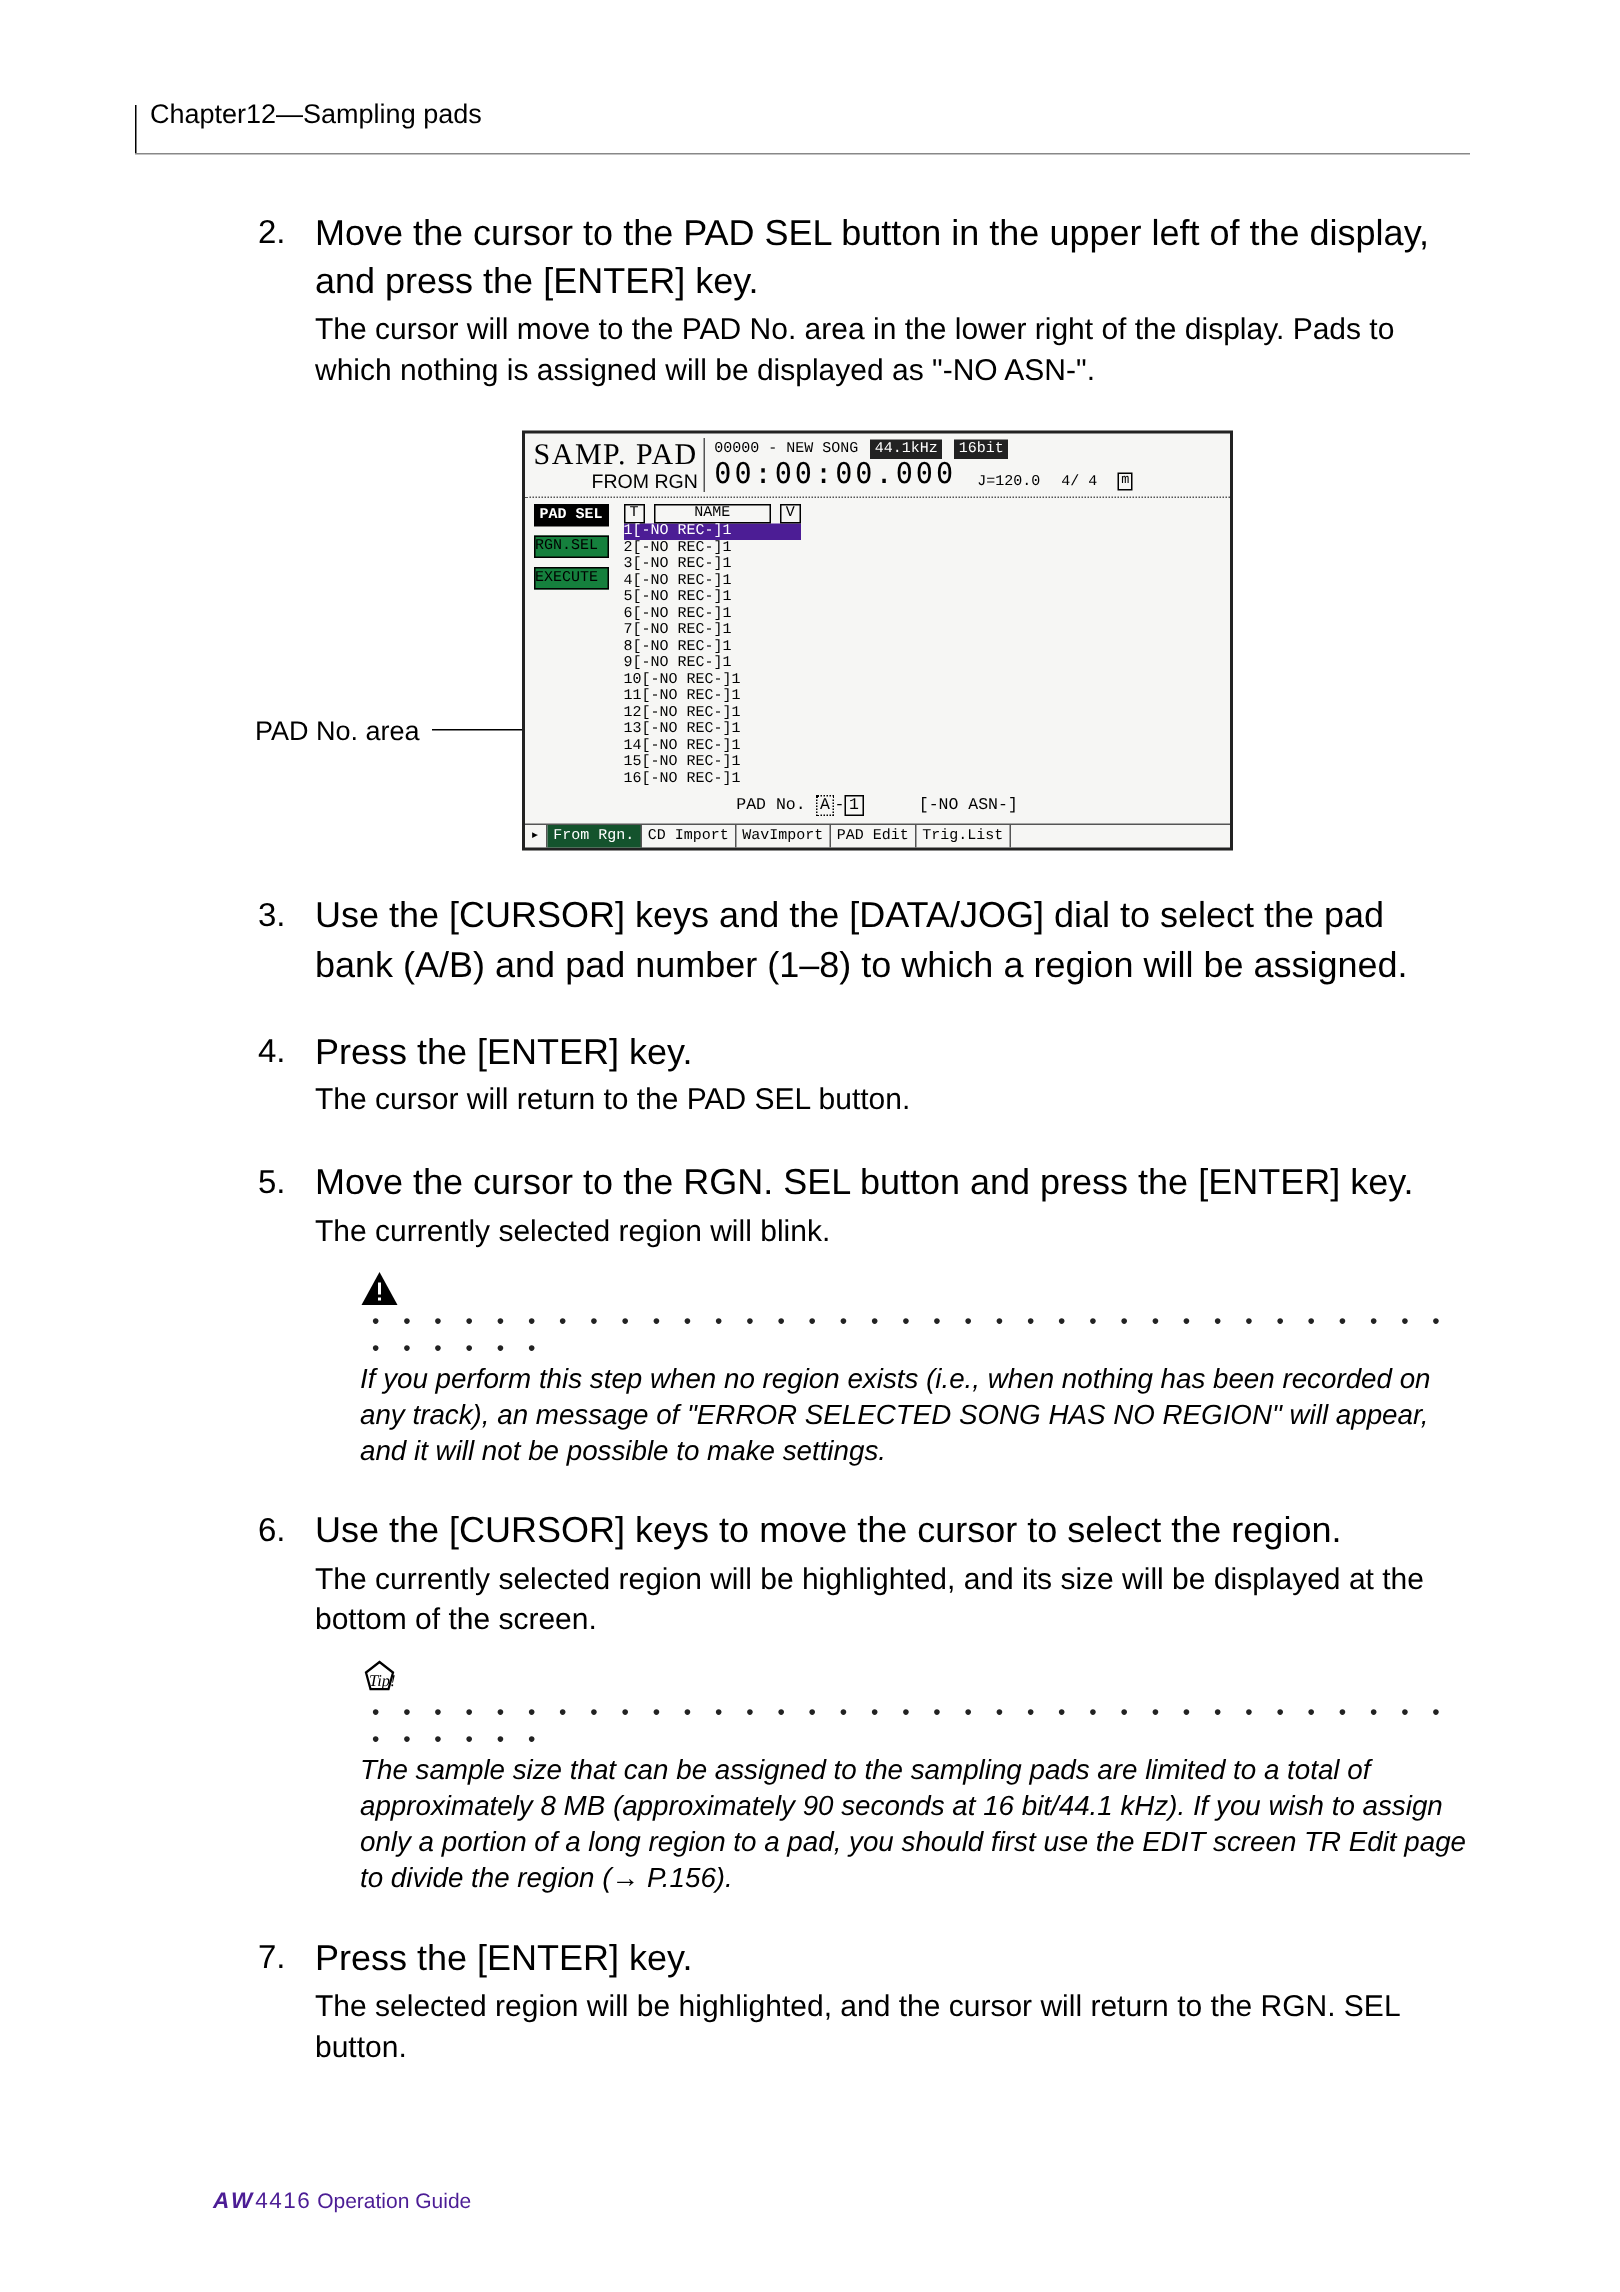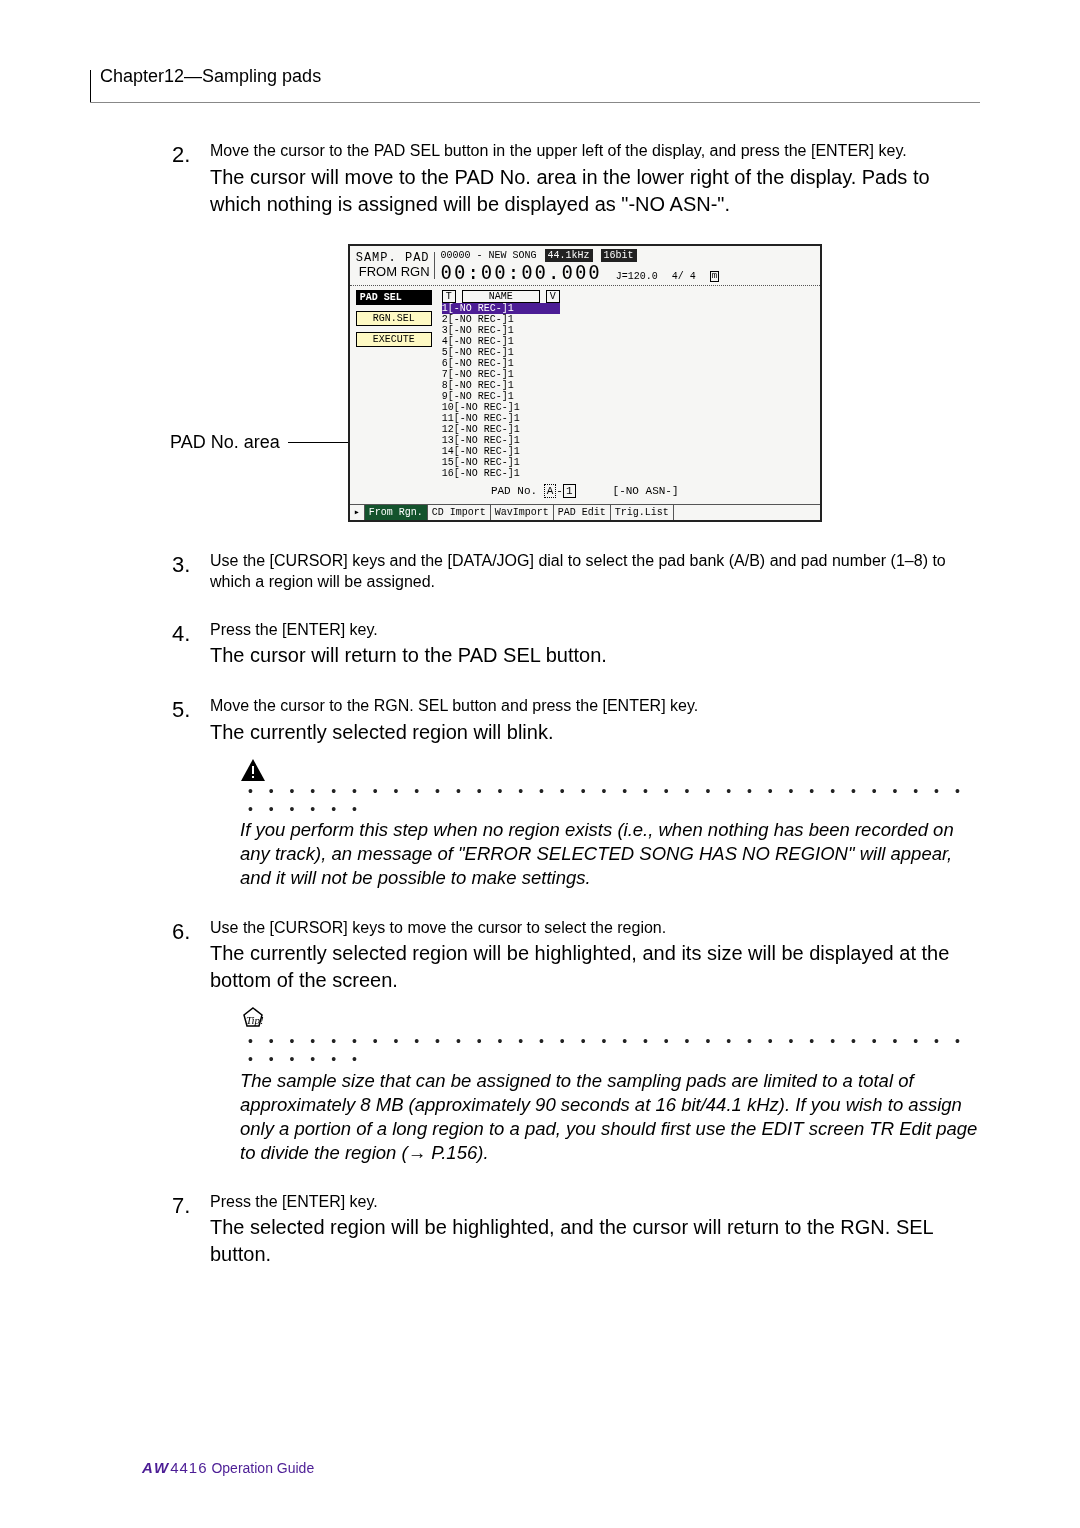--- a/index.html
+++ b/index.html
@@ -48,21 +48,21 @@
   }
   .step {
     margin-bottom: 26px;
   }
   .step-number {
     float: left;
     margin-left: -38px;
     font-size: 22px;
   }
   .step-head {
-    font-size: 16px;
+    font-size: 24px;
     line-height: 1.35;
   }
   .step-body {
     font-size: 20px;
     margin-top: 2px;
   }
   .screenshot-wrap {
     margin: 18px 0 28px -40px;
     display: flex;
     align-items: center;
@@ -90,43 +90,44 @@
     padding-bottom: 0;
   }
   .lcd-title {
     display: flex;
     align-items: center;
     padding: 3px 6px;
     border-bottom: 1px dotted #555;
     gap: 6px;
   }
   .lcd-title .big {
-    font-family: Liberation Mono, monospace;
-    font-size: 12px;
+    font-family: Liberation Serif, serif;
+    font-size: 20px;
     letter-spacing: 1px;
+    text-align: center;
   }
   .lcd-title .small {
     font-family: "Arial Black","Impact",sans-serif;
     font-size: 13px;
     text-align: right;
   }
   .lcd-title .timeblock {font-family:"Arial Black",monospace; font-size:19px; letter-spacing:2px;}
   .lcd-title .badge {
     background: #222; color: #fff; padding: 1px 3px; font-size: 10px;
   }
   .lcd-title .detail { font-size:10px;}
   .lcd-body {
     display: flex;
     padding: 4px 6px 2px 6px;
   }
   .lcd-left { display:flex; flex-direction:column; gap:6px; margin-right:10px;}
   .btn-solid {
     background:#000;color:#fff;padding:2px 4px; font-size:10px; font-weight:bold;
   }
-  .btn-box { border:1px solid #000; padding:1px 16px; font-size:10px; background:#fef9c3;}
+  .btn-box { border:1px solid #000; padding:1px 0; font-size:10px; background:#15803d;}
   .lcd-list { font-size:10px; line-height:1.1;}
   .lcd-list .hdr { display:inline-block;}
   .lcd-list .row-highlight { background:#4c1d95;color:#fff;}
   .lcd-padno { text-align:center; padding:4px 0 6px 0; font-size:11px; display:flex; justify-content:center; gap:37px; align-items:center;}
   .lcd-padno .dotted-box { border:1px dotted #000; padding:0 2px;}
   .lcd-tabs { display:flex; font-size:10px; border-top:1px solid #555;}
   .lcd-tabs span{ padding:2px 4px; border-right:1px solid #555;}
   .lcd-tabs .active{background:#14532d;color:#fff;}
   .note {
     margin: 8px 0 26px 30px;

